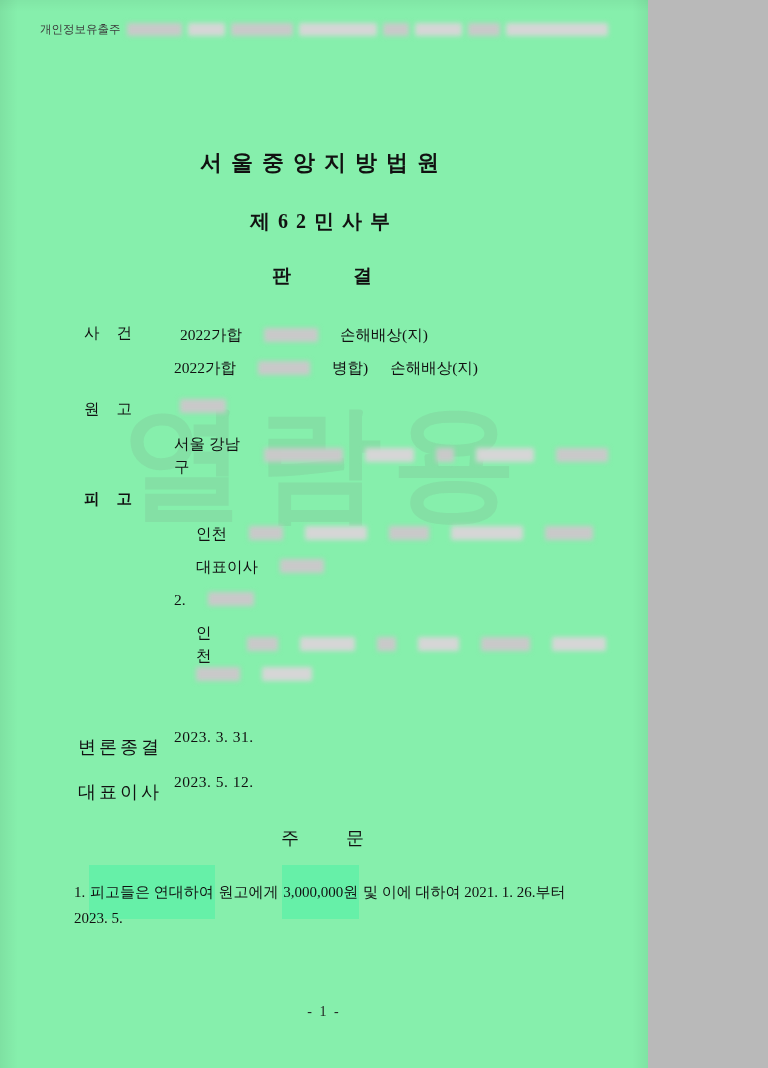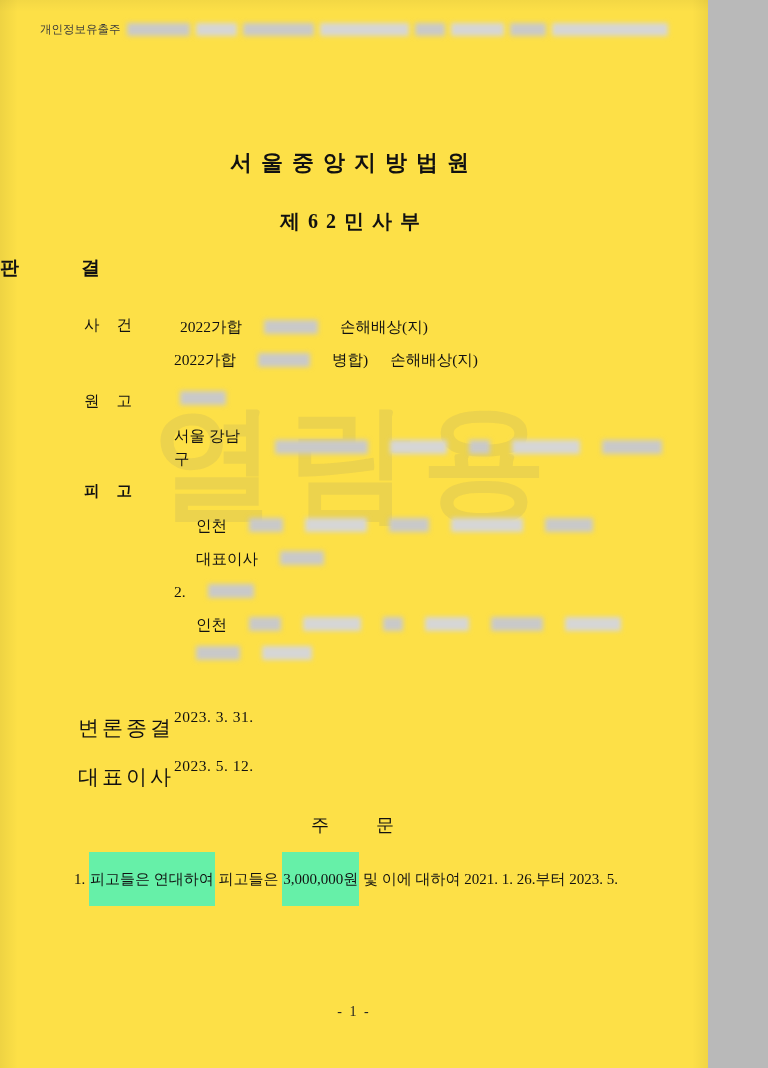--- a/index.html
+++ b/index.html
@@ -5,23 +5,23 @@
   html, body {
     margin: 0;
     padding: 0;
     background: #b9b9b9;
   }
   body {
     font-family: "Liberation Serif", "DejaVu Serif", serif;
   }
   .page {
     position: relative;
-    width: 708px;
+    width: 648px;
     height: 1068px;
-    background: #fde047;
+    background: #86efac;
     overflow: hidden;
     box-sizing: border-box;
   }
   
   .page::after {
     content: "";
     position: absolute;
     inset: 0;
     pointer-events: none;
     background:
@@ -91,21 +91,22 @@
   }
   .division-title {
     margin-top: 30px;
     text-align: center;
     font-size: 20px;
     font-weight: 700;
     letter-spacing: 8px;
     color: #111;
   }
   .doc-type {
-    margin-top: 20px;
+    margin-top: 28px;
+    text-align: center;
     font-size: 19px;
     font-weight: 700;
     letter-spacing: 4px;
     color: #111;
   }
   .doc-type .sp { display: inline-block; width: 58px; }
 
   
   .fields {
     margin-top: 34px;
@@ -150,21 +151,21 @@
     padding-left: 78px;
   }
   .date-row {
     display: flex;
     align-items: center;
     min-height: 30px;
   }
   .date-label {
     width: 96px;
     flex: 0 0 96px;
-    font-size: 21px;
+    font-size: 18px;
     letter-spacing: 3px;
     color: #111;
     margin-top: 21px;
   }
   .date-value {
     font-size: 15.5px;
     color: #111;
     letter-spacing: 0.5px;
   }
 
@@ -331,21 +332,21 @@
       </div>
     </div>
 
     <div class="order-title">
       <span>주</span><span class="sp"></span><span>문</span>
     </div>
 
     <div class="order-body">
       <span>1.</span>
       <span class="hl">피고들은 연대하여</span>
-      <span>피고들은</span>
+      <span>원고에게</span>
       <span class="hl">3,000,000원</span>
       <span>및 이에 대하여 2021. 1. 26.부터 2023. 5.</span>
     </div>
 
   </div>
 
   <div class="page-number">- 1 -</div>
 
 </div>
 

